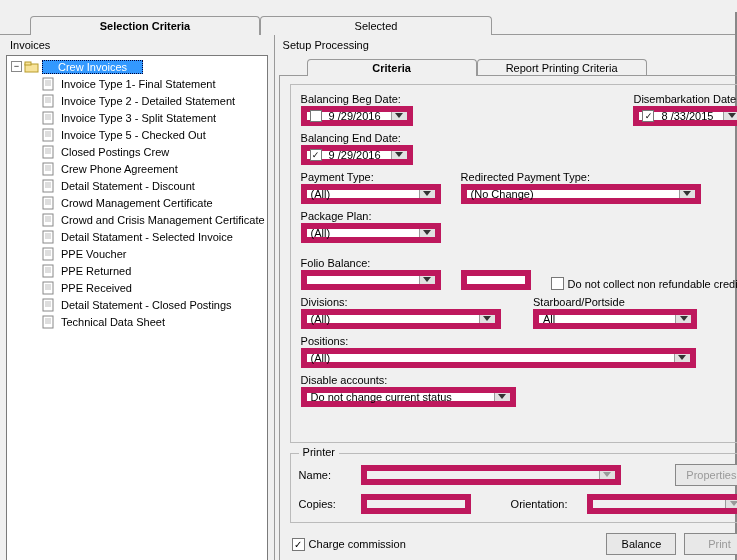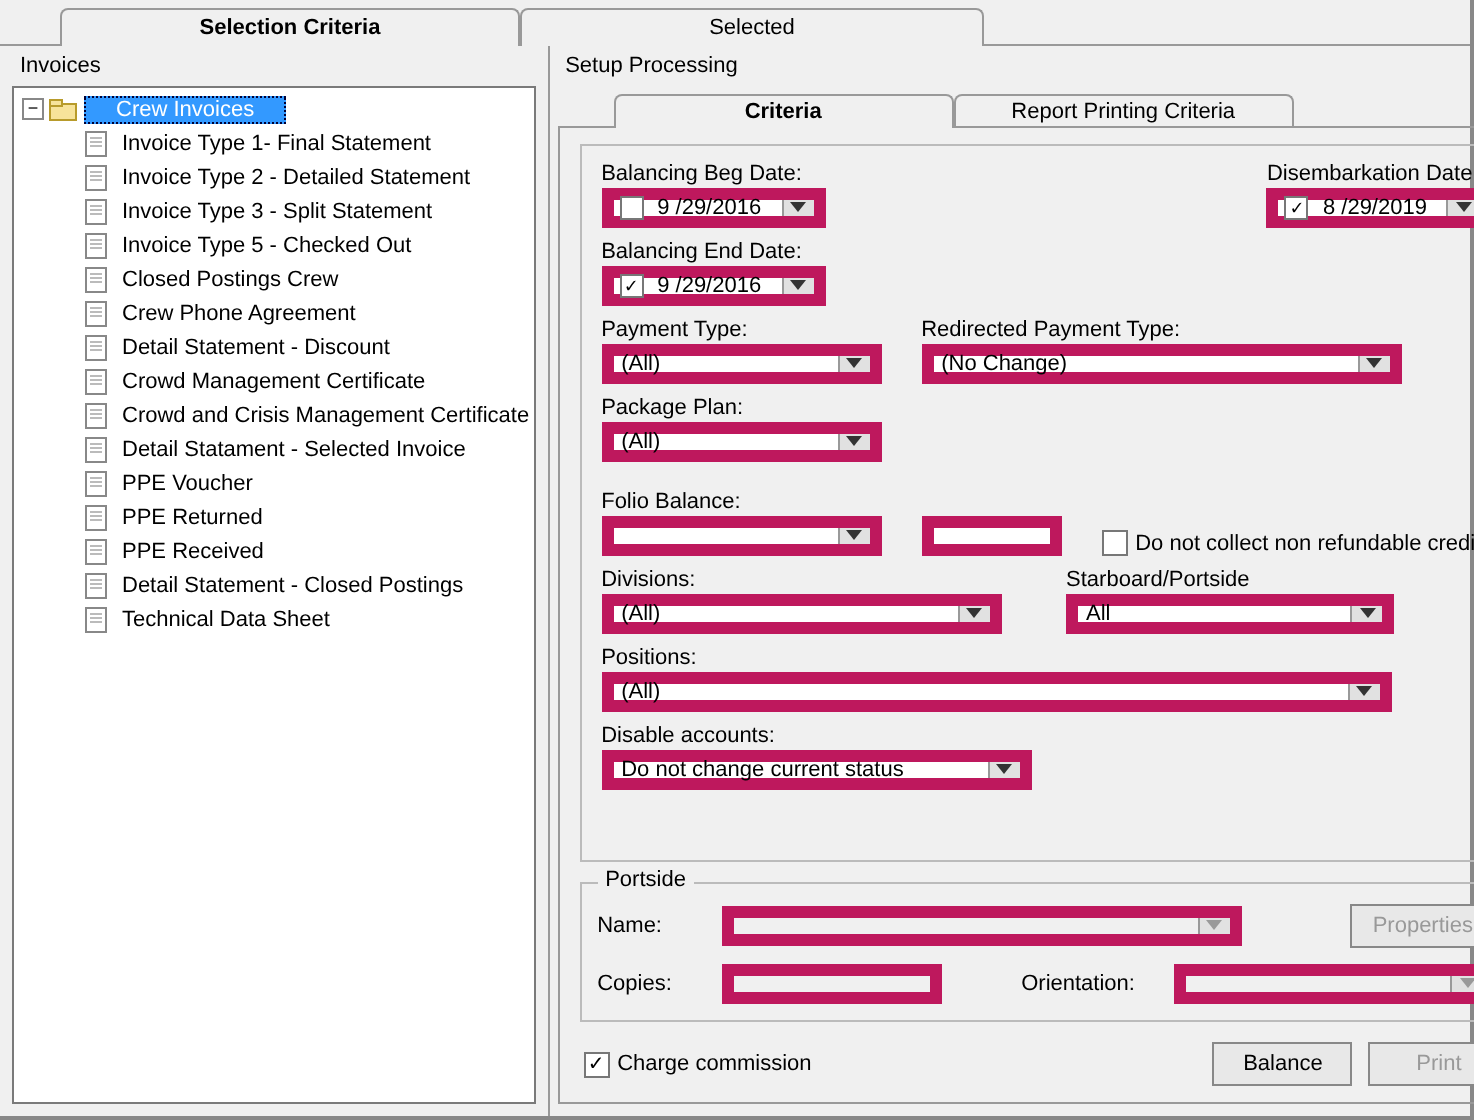--- a/index.html
+++ b/index.html
@@ -17,20 +17,21 @@
     position: relative;
     border-right: 2px solid #888;
     border-bottom: 2px solid #888;
   }
   
   .top-tabs {
     display: flex;
     height: 22px;
     align-items: flex-end;
     padding-left: 30px;
+    margin-top: 12px;
   }
   .top-tab {
     border: 1px solid #999;
     border-bottom: none;
     background: #f0f0f0;
     padding: 3px 0;
     text-align: center;
     border-radius: 4px 4px 0 0;
     position: relative;
     top: 1px;
@@ -428,21 +429,21 @@
                       <polygon points="0,0 8,0 4,5" fill="#333"></polygon>
                     </svg>
                   </span>
               </div>
             </div>
             <div class="gap-fill"></div>
             <div class="col">
               <span class="lbl">Disembarkation Date:</span>
               <div class="combo date-combo">
                 <span class="cb">✓</span>
-                <span class="val">8 /29/2019</span>
+                <span class="val">8 /33/2015</span>
                 <span class="dd">
                     <svg width="8" height="6">
                       <polygon points="0,0 8,0 4,5" fill="#333"></polygon>
                     </svg>
                   </span>
               </div>
             </div>
           </div>
 
           <div class="row">
@@ -573,21 +574,21 @@
                     <svg width="8" height="6">
                       <polygon points="0,0 8,0 4,5" fill="#333"></polygon>
                     </svg>
                   </span>
               </div>
             </div>
           </div>
         </div>
 
         <div class="fieldset">
-          <span class="legend">Portside</span>
+          <span class="legend">Printer</span>
           <div class="row" style="align-items:center">
             <span class="lbl" style="width:42px">Name:</span>
             <div class="combo disabled" style="width:260px">
               <span class="val"></span>
               <span class="dd">
                   <svg width="8" height="6">
                     <polygon points="0,0 8,0 4,5" fill="#999"></polygon>
                   </svg>
                 </span>
             </div>

